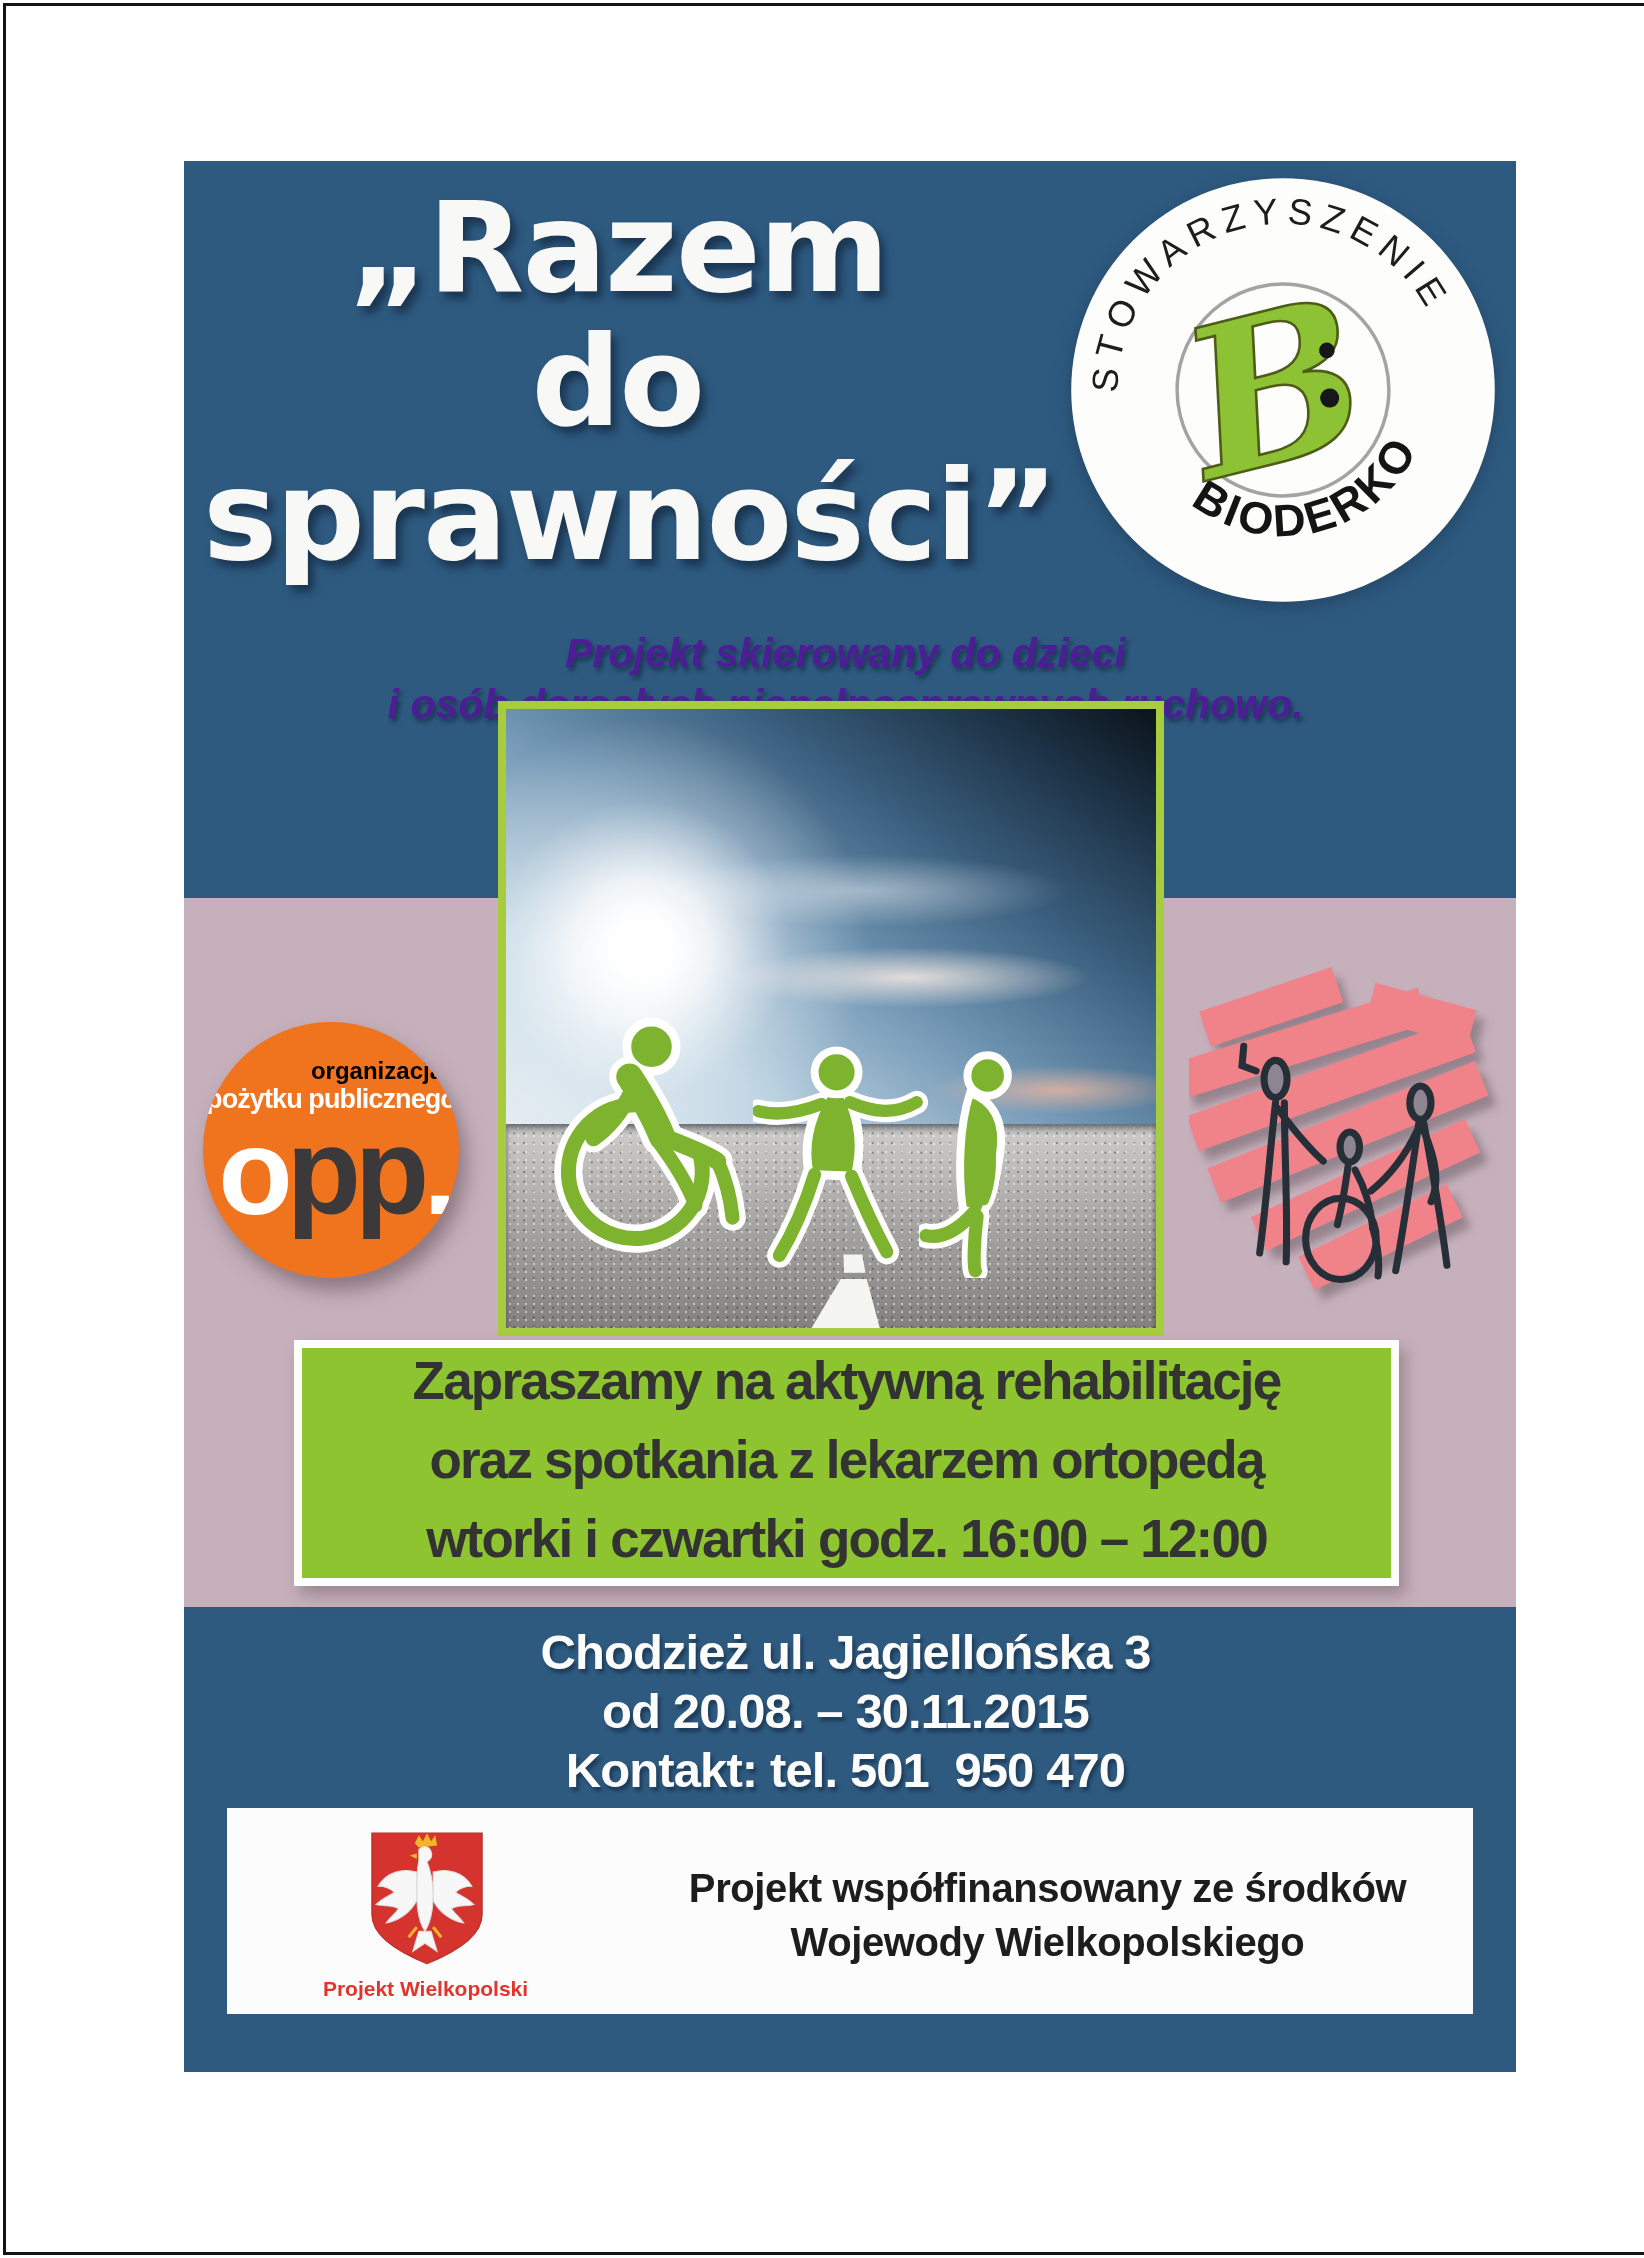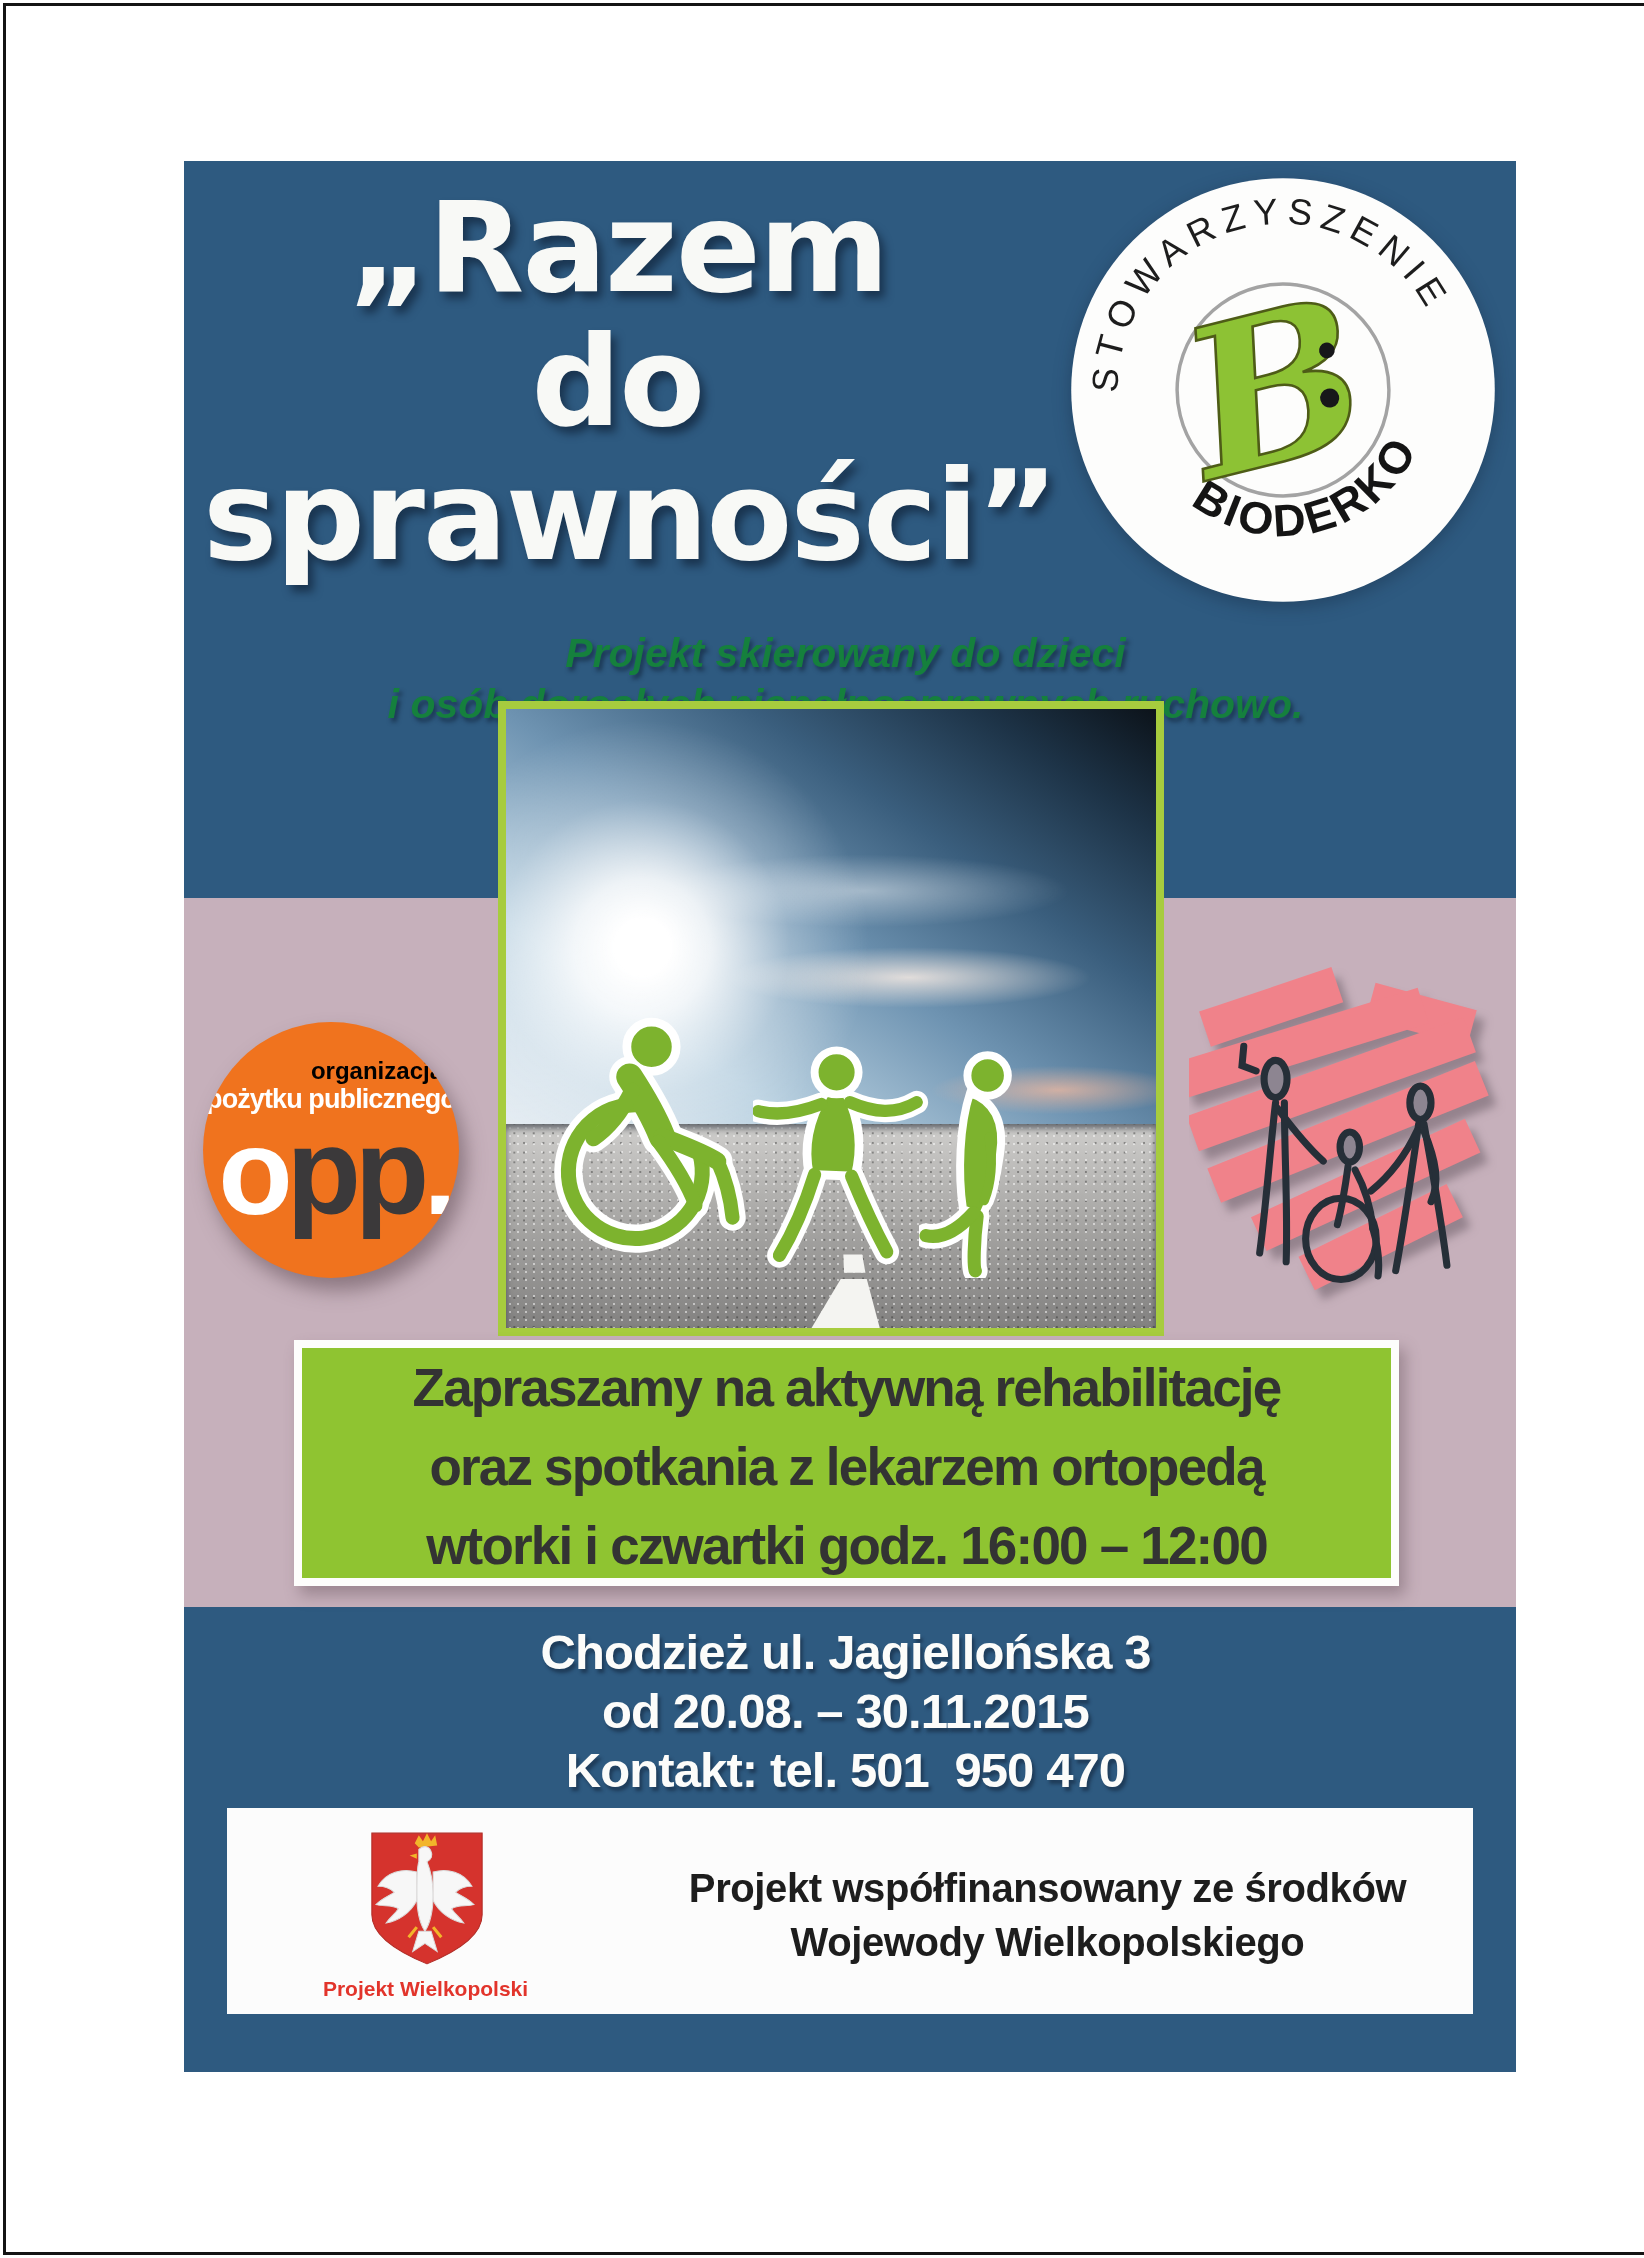--- a/index.html
+++ b/index.html
@@ -22,21 +22,21 @@
               filter:drop-shadow(0 5.3px 8.8px rgba(10,20,35,0.3));}
   .arc-top{font-family:"Liberation Sans",sans-serif;font-size:42px;font-weight:500;
            letter-spacing:9px;fill:#1d1d1d;}
   .arc-bottom{font-family:"Liberation Sans",sans-serif;font-size:52px;font-weight:900;
               letter-spacing:4px;fill:#141414;}
   .monogram{font-family:"DejaVu Serif",serif;font-style:italic;font-weight:bold;
             font-size:238px;fill:#8dc234;stroke:#4e5c17;stroke-width:3px;}
 
   
   .subtitle{position:absolute;left:272px;top:628px;width:1147px;text-align:center;
-            font-style:italic;font-weight:bold;color:#15803d;font-size:41px;line-height:51px;
+            font-style:italic;font-weight:bold;color:#4c1d95;font-size:41px;line-height:51px;
             text-shadow:2.6px 3.5px 4.4px rgba(10,22,40,0.5);}
 
   
   .photo{position:absolute;left:498px;top:701px;width:650px;height:619px;
          border:8.8px solid #a7cc3e;background:#6f94b2;overflow:hidden;}
   .sky{position:absolute;left:0;top:0;width:100%;height:70%;
        background:
          radial-gradient(circle at 21% 55%, #ffffff 0 5%, rgba(255,255,255,0.85) 12%, rgba(255,255,255,0.25) 26%, transparent 40%),
          radial-gradient(ellipse 40% 10% at 62% 62%, rgba(255,240,230,0.8), transparent 70%),
          radial-gradient(ellipse 28% 8% at 85% 88%, rgba(242,186,160,0.75), transparent 70%),
@@ -65,21 +65,21 @@
             font-weight:bold;font-size:122px;letter-spacing:-6.2px;line-height:141px;}
   .opp .big .o{color:#ffffff;} .opp .big .pp{color:#3b393a;} .opp .big .dot{color:#ffffff;}
 
   
   .heart-art{position:absolute;left:1189px;top:942px;width:318px;height:371px;}
 
   
   .invite{position:absolute;left:294px;top:1340px;width:1089px;height:230px;
           background:#8fc431;border:8px solid #fdfdfc;
           box-shadow:6.2px 8.8px 14px rgba(92,72,82,0.4);
-          display:flex;flex-direction:column;justify-content:flex-start;text-align:center;}
+          display:flex;flex-direction:column;justify-content:flex-end;text-align:center;}
   .invite div{font-weight:bold;font-size:53px;line-height:79px;color:#333333;letter-spacing:-1.8px;}
 
   
   .details{position:absolute;left:272px;top:1623px;width:1147px;text-align:center;
            color:#fcfcfa;font-weight:bold;font-size:49px;line-height:59px;letter-spacing:-0.9px;
            text-shadow:2.6px 3.5px 3.5px rgba(10,22,40,0.45);}
 
   
   .funding{position:absolute;left:227px;top:1808px;width:1246px;height:206px;background:#fcfcfc;}
   .emblem{position:absolute;left:124px;top:19.4px;width:152px;height:143px;}

